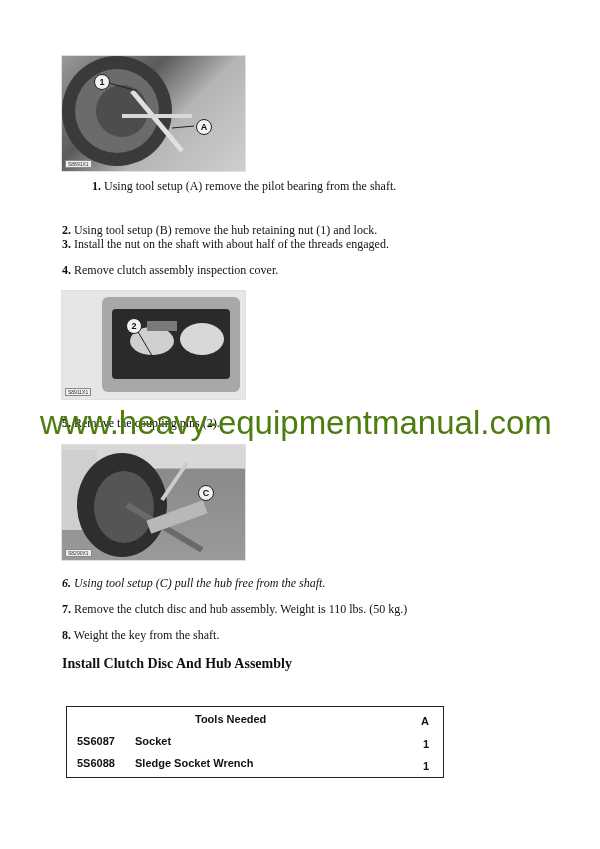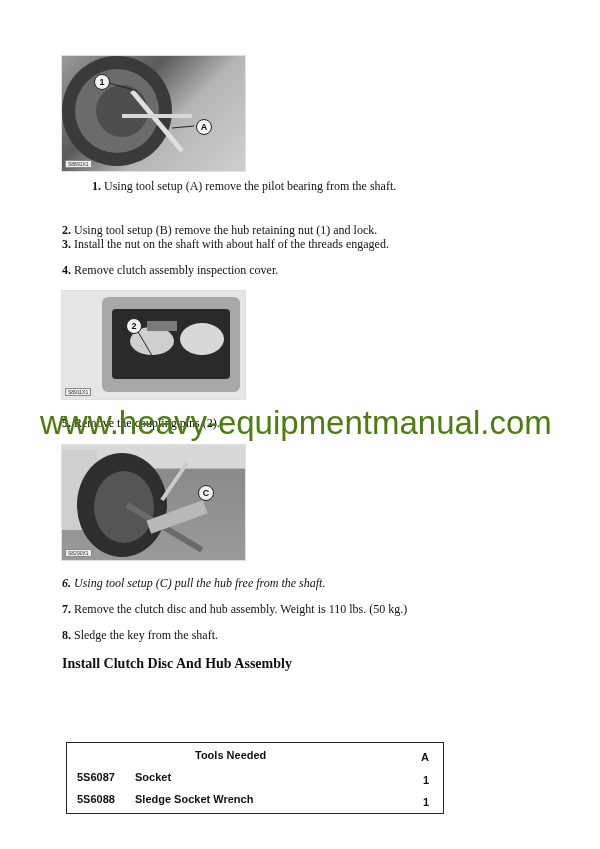--- a/index.html
+++ b/index.html
@@ -4,21 +4,21 @@
 <style>
   html, body { margin:0; padding:0; background:#ffffff; }
   body { width:600px; height:849px; position:relative; overflow:hidden; font-family:"Liberation Serif", serif; color:#111; }
   .photo { position:absolute; background:#c9c9c9; border:1px solid #e0e0e0; overflow:hidden; }
   .photo .caption { position:absolute; left:3px; bottom:3px; font-family:"Liberation Sans", sans-serif; font-size:5px; background:#eee; color:#333; padding:0 2px; border:1px solid #888; }
   .callout { position:absolute; width:14px; height:14px; border-radius:50%; background:#f2f2f2; border:1.5px solid #222; font-family:"Liberation Sans", sans-serif; font-size:9px; font-weight:bold; display:flex; align-items:center; justify-content:center; }
   .step { position:absolute; left:62px; font-size:12px; white-space:nowrap; }
   .step b { font-weight:bold; }
   .heading { position:absolute; left:62px; top:656px; font-size:14px; font-weight:bold; }
   .watermark { position:absolute; left:40px; top:404px; font-family:"Liberation Sans", sans-serif; font-size:33px; color:#4d7c0f; white-space:nowrap; z-index:5; }
-  .tools { position:absolute; left:66px; top:742px; width:376px; height:70px; border:1.5px solid #222; font-family:"Liberation Sans", sans-serif; font-size:11px; font-weight:bold; }
+  .tools { position:absolute; left:66px; top:706px; width:376px; height:70px; border:1.5px solid #222; font-family:"Liberation Sans", sans-serif; font-size:11px; font-weight:bold; }
   .tools .row { position:absolute; left:0; right:0; height:18px; }
   .tools .pn { position:absolute; left:10px; }
   .tools .name { position:absolute; left:68px;text-align:right; }
   .tools .qty { position:absolute; right:14px; }
 </style>
 </head>
 <body>
 
 <div class="photo" style="left:61px;top:55px;width:183px;height:115px;background:linear-gradient(135deg,#9a9a9a 0%,#5a5a5a 35%,#b5b5b5 60%,#cfcfcf 100%);">
   <svg width="183" height="115" style="position:absolute;left:0;top:0">
@@ -64,21 +64,21 @@
     <line x1="65" y1="60" x2="140" y2="105" stroke="#6a6a6a" stroke-width="6"></line>
     <rect x="85" y="65" width="60" height="14" fill="#b8b8b8" transform="rotate(-20 115 72)"></rect>
     <line x1="100" y1="55" x2="125" y2="18" stroke="#ccc" stroke-width="4"></line>
   </svg>
   <div class="callout" style="left:136px;top:40px;">C</div>
   <div class="caption">S8290X1</div>
 </div>
 
 <div class="step" style="top:576px;font-style:italic;"><b>6.</b><span> Using tool setup (C) pull the hub free from the shaft.</span></div>
 <div class="step" style="top:602px;"><b>7.</b><span> Remove the clutch disc and hub assembly. Weight is 110 lbs. (50 kg.)</span></div>
-<div class="step" style="top:628px;"><b>8.</b><span> Sledge the key from the shaft.</span></div>
+<div class="step" style="top:628px;"><b>8.</b><span> Weight the key from the shaft.</span></div>
 
 <div class="heading">Install Clutch Disc And Hub Assembly</div>
 
 <div class="tools">
   <div class="row" style="top:6px;">
     <span style="position:absolute;left:128px;">Tools Needed</span>
     <span class="qty" style="top:2px;">A</span>
   </div>
   <div class="row" style="top:28px;">
     <span class="pn">5S6087</span>

